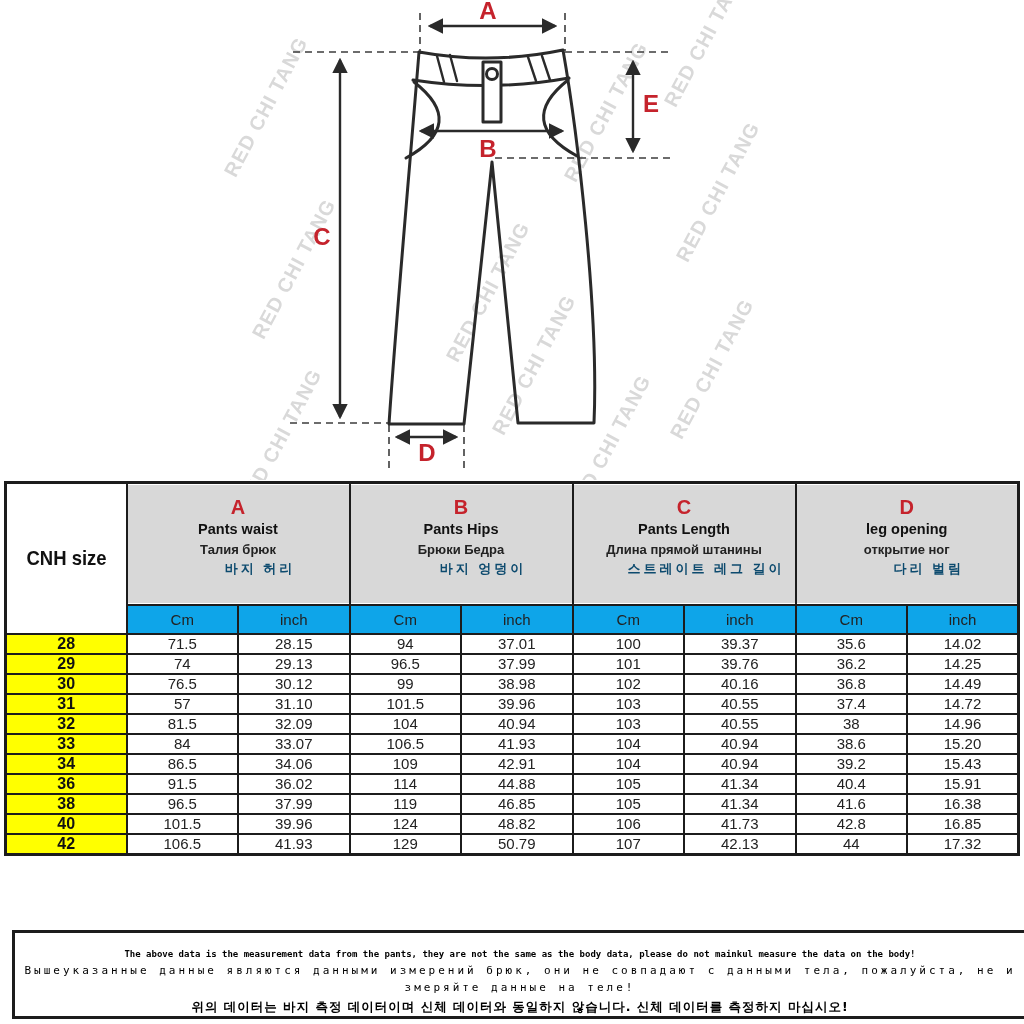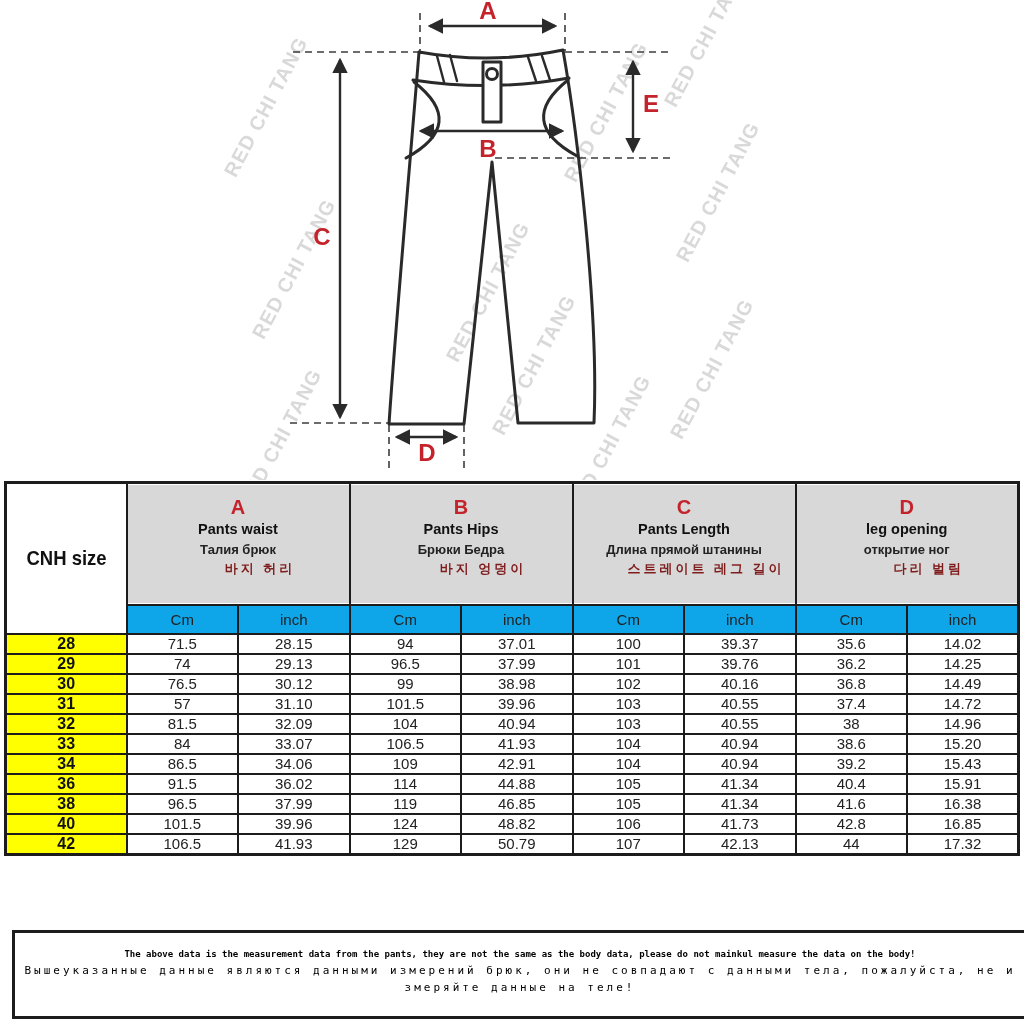--- a/index.html
+++ b/index.html
@@ -36,21 +36,21 @@
   .cnh-cell{background:#ffffff;font-size:21px;font-weight:bold;color:#111;}
   .squeeze{display:inline-block;transform:scaleX(0.88);transform-origin:center;}
   th.colhead{background:#ffffff;vertical-align:top;padding:2px 4px 0 4px;}
   .colhead-inner{
     background:#d8d8d8;height:118px;display:flex;flex-direction:column;
     align-items:center;justify-content:flex-start;padding-top:11px;box-sizing:border-box;
   }
   .ch-letter{color:#c5232c;font-weight:bold;font-size:20px;line-height:23px;}
   .ch-en{font-weight:bold;font-size:14.5px;line-height:21px;color:#111;}
   .ch-ru{font-size:13px;line-height:19px;color:#222;}
-  .ch-ko{font-size:13px;line-height:20px;letter-spacing:3px;color:#7f1d1d;padding-left:44px;}
+  .ch-ko{font-size:13px;line-height:20px;letter-spacing:3px;color:#0c4a6e;padding-left:44px;}
   tr.units-row th{background:#0ea5e9;font-weight:normal;font-size:15px;height:27px;color:#222;}
   #size-table tbody tr{height:15px;}
   td.size-cell{background:#ffff00;font-weight:bold;font-size:16px;color:#111;}
   td.val-cell{background:#ffffff;font-size:15px;color:#222;}
   
   #footer-note{
     position:absolute;left:12px;top:930px;width:1016px;height:89px;box-sizing:border-box;
     border:3px solid #1c1c1c;background:#ffffff;text-align:center;padding-top:13px;
   }
   .fn-en{
@@ -327,15 +327,16 @@
           <td class="val-cell">42.13</td>
           <td class="val-cell">44</td>
           <td class="val-cell">17.32</td>
         </tr>
       </tbody>
   </table>
 
   <div id="footer-note">
     <div class="fn-en">The above data is the measurement data from the pants, they are not the same as the body data, please do not mainkul measure the data on the body!</div>
     <div class="fn-ru">Вышеуказанные данные являются данными измерений брюк, они не совпадают с данными тела, пожалуйста, не и змеряйте данные на теле!</div>
+    <div class="fn-ko">위의 데이터는 바지 측정 데이터이며 신체 데이터와 동일하지 않습니다. 신체 데이터를 측정하지 마십시오!</div>
   </div>
 
 </div>
 
 </body></html>

